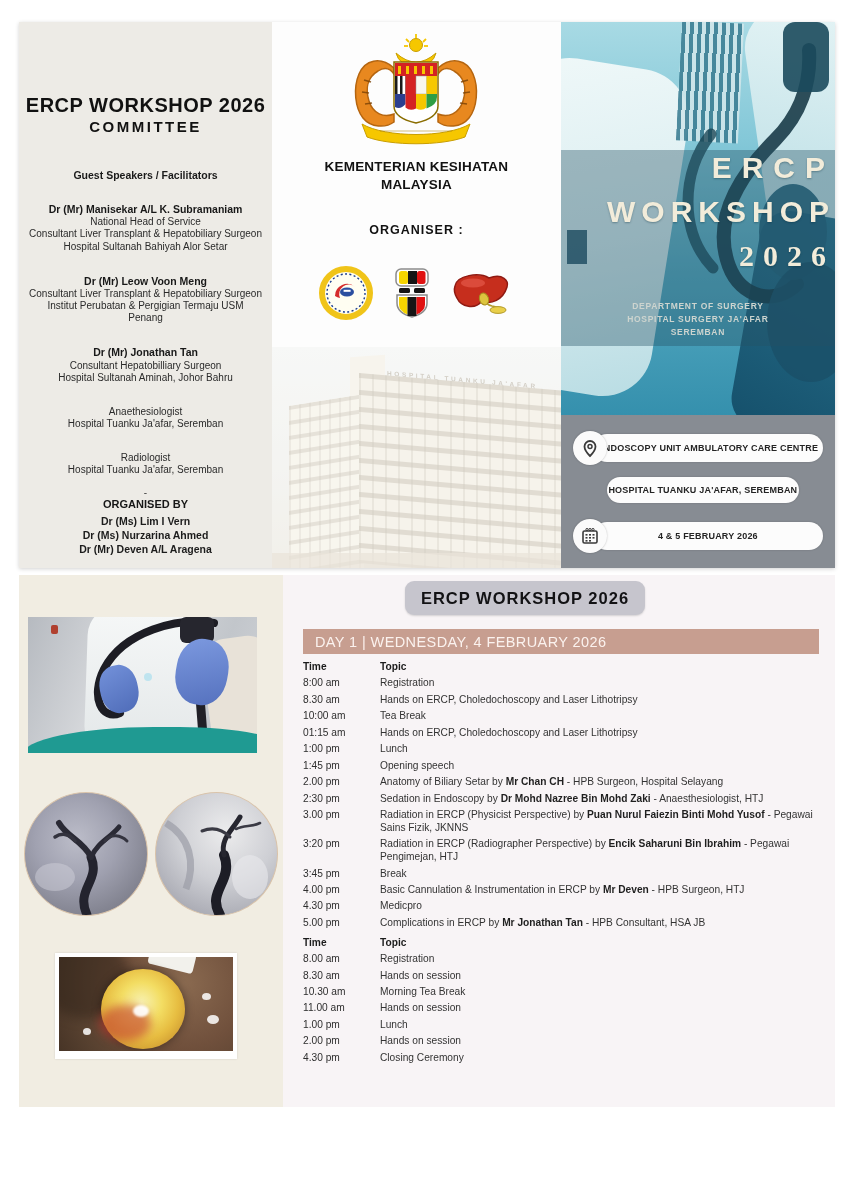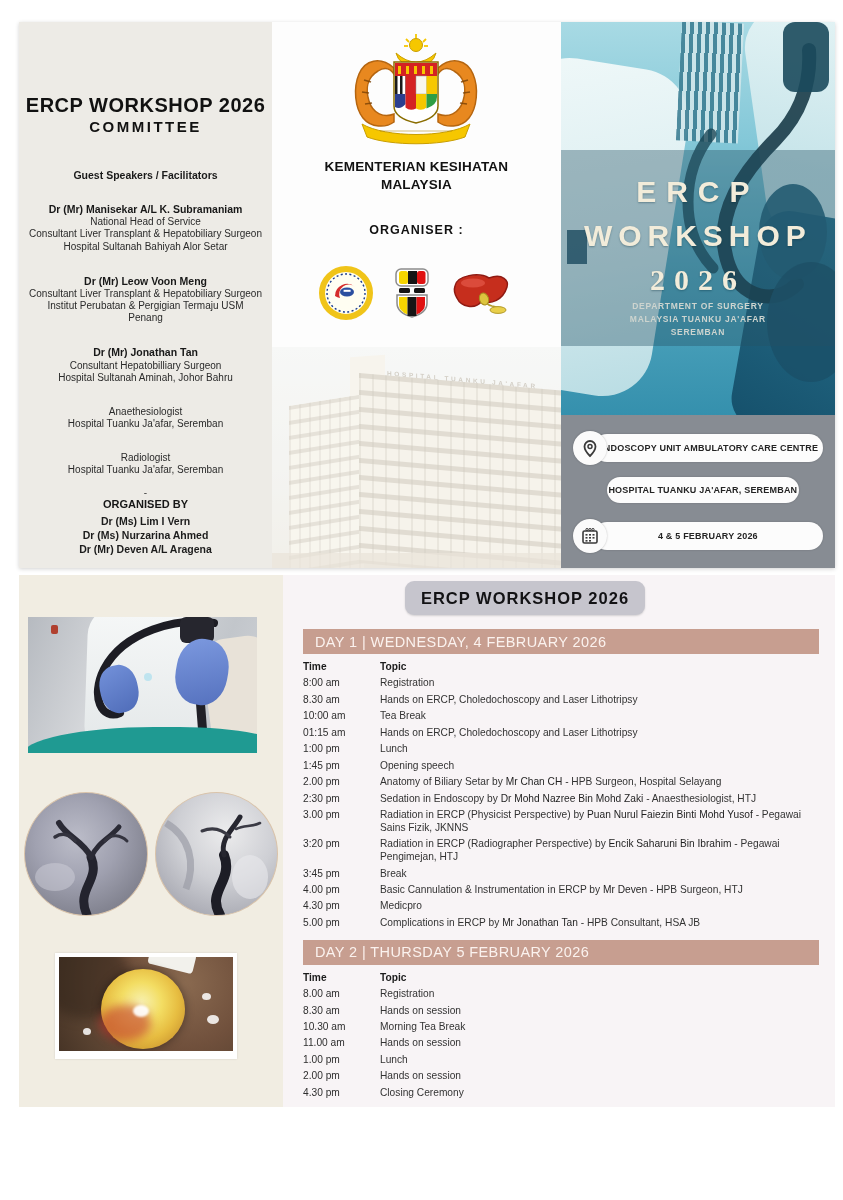--- a/index.html
+++ b/index.html
@@ -61,21 +61,21 @@
              background:linear-gradient(160deg,#f4fafa 0%,#dff0f2 55%,#bfe0e6 100%);transform:rotate(9deg);opacity:.95;}
   .coat-right{position:absolute;right:-70px;top:-20px;width:150px;height:230px;border-radius:40px;
               background:linear-gradient(200deg,#eef8f8 0%,#cfe8ec 70%);transform:rotate(-8deg);opacity:.9;}
   .shirt{position:absolute;left:118px;top:0;width:62px;height:120px;transform:rotate(3deg);
          background:repeating-linear-gradient(90deg,#3d7f94 0 4px,#cfe6ea 4px 8px);opacity:.9;}
   .cover-darkside{position:absolute;right:-30px;bottom:-20px;width:120px;height:220px;border-radius:30px;
                   background:linear-gradient(200deg,#2a7490,#15506b);transform:rotate(10deg);}
   .cover-smallbox{position:absolute;left:6px;top:208px;width:20px;height:34px;background:#16465c;opacity:.8;}
   .scope-svg{position:absolute;inset:0;}
   .cover-overlay{position:absolute;left:0;right:0;top:128px;height:196px;background:rgba(38,82,99,.38);}
-  .cover-title{position:absolute;top:148px;left:0;width:100%;text-align:center;color:#f2ecda;
+  .cover-title{position:absolute;top:124px;left:0;width:100%;text-align:right;color:#f2ecda;
                font-weight:800;line-height:44px;text-shadow:0 1px 2px rgba(0,40,55,.35);}
   .ct-1{font-size:30px;letter-spacing:10px;}
   .ct-2{font-size:30px;letter-spacing:6px;}
   .ct-3{font-size:30px;letter-spacing:9px;font-family:Liberation Serif, serif;}
   .cover-dept{position:absolute;top:278px;left:0;width:100%;text-align:center;font-size:8.5px;font-weight:bold;
               letter-spacing:.7px;line-height:1.55;color:#cdd4cf;white-space:pre-line;}
   .badge-area{position:absolute;left:0;right:0;bottom:0;height:153px;background:#878c93;box-sizing:border-box;
               padding:0 12px;}
   .badge-row{position:relative;display:flex;align-items:center;}
   .badge-row.r1{margin-top:16px;}
@@ -137,21 +137,21 @@
   .sched-title{width:240px;height:34px;margin-left:102px;background:#c6c5cd;border-radius:9px;
                display:flex;align-items:center;justify-content:center;font-size:16.5px;font-weight:900;
                letter-spacing:1px;color:#121214;box-shadow:0 1px 2px rgba(0,0,0,.15);}
   .day-bar{margin-top:14px;height:25px;background:#c79e90;color:#fbf2ee;display:flex;align-items:center;
            padding-left:12px;font-size:14.5px;letter-spacing:.4px;font-weight:400;}
   .day-bar.d2{margin-top:10px;}
   .sched-table{display:grid;grid-template-columns:77px 1fr;margin-top:7px;row-gap:3.6px;
                font-size:10.2px;line-height:1.26;color:#333;padding-right:2px;}
   .s-h{font-weight:bold;color:#1c1c1c;}
   .s-time{color:#2e2e2e;}
-  .s-topic .b{font-weight:normal;color:#1f1f1f;}
+  .s-topic .b{font-weight:bold;color:#1f1f1f;}
 
   svg{display:block;}
 </style>
 </head>
 <body>
 
 <div class="page">
 
   <div class="brochure">
 
@@ -329,21 +329,21 @@
           <ellipse cx="250" cy="300" rx="44" ry="60" fill="#1a5068" opacity=".85"></ellipse>
         </svg>
       </div>
       <div class="cover-overlay"></div>
       <div class="cover-title">
         <div class="ct-1">ERCP</div>
         <div class="ct-2">WORKSHOP</div>
         <div class="ct-3">2026</div>
       </div>
       <div class="cover-dept">DEPARTMENT OF SURGERY
-MALAYSIA TUANKU JA'AFAR
+HOSPITAL SURGERY JA'AFAR
 SEREMBAN</div>
 
       <div class="badge-area">
         <div class="badge-row r1">
           <span class="badge-icon">
             <svg width="22" height="22" viewBox="0 0 22 22">
               <path d="M11 4 a5.5 5.5 0 0 1 5.5 5.5 C16.5 13.5 11 19 11 19 S5.5 13.5 5.5 9.5 A5.5 5.5 0 0 1 11 4 Z" fill="none" stroke="#3a3a3a" stroke-width="1.8"></path>
               <circle cx="11" cy="9.5" r="2" fill="none" stroke="#3a3a3a" stroke-width="1.5"></circle>
             </svg>
           </span>
@@ -476,21 +476,20 @@
           <div class="s-time">4.00 pm</div>
           <div class="s-topic"><span>Basic Cannulation &amp; Instrumentation in ERCP by </span><span class="b">Mr Deven</span><span> - HPB Surgeon, HTJ</span></div>
 
           <div class="s-time">4.30 pm</div>
           <div class="s-topic"><span>Medicpro</span><span class="b"></span><span></span></div>
 
           <div class="s-time">5.00 pm</div>
           <div class="s-topic"><span>Complications in ERCP by </span><span class="b">Mr Jonathan Tan</span><span> - HPB Consultant, HSA JB</span></div>
         </div>
 
-      <div class="day-bar d2">DAY 2 | THURSDAY 5 FEBRUARY 2026</div>
       <div class="sched-table">
         <div class="s-h">Time</div>
         <div class="s-h">Topic</div>
 
           <div class="s-time">8.00 am</div>
           <div class="s-topic"><span>Registration</span><span class="b"></span><span></span></div>
 
           <div class="s-time">8.30 am</div>
           <div class="s-topic"><span>Hands on session</span><span class="b"></span><span></span></div>
 

